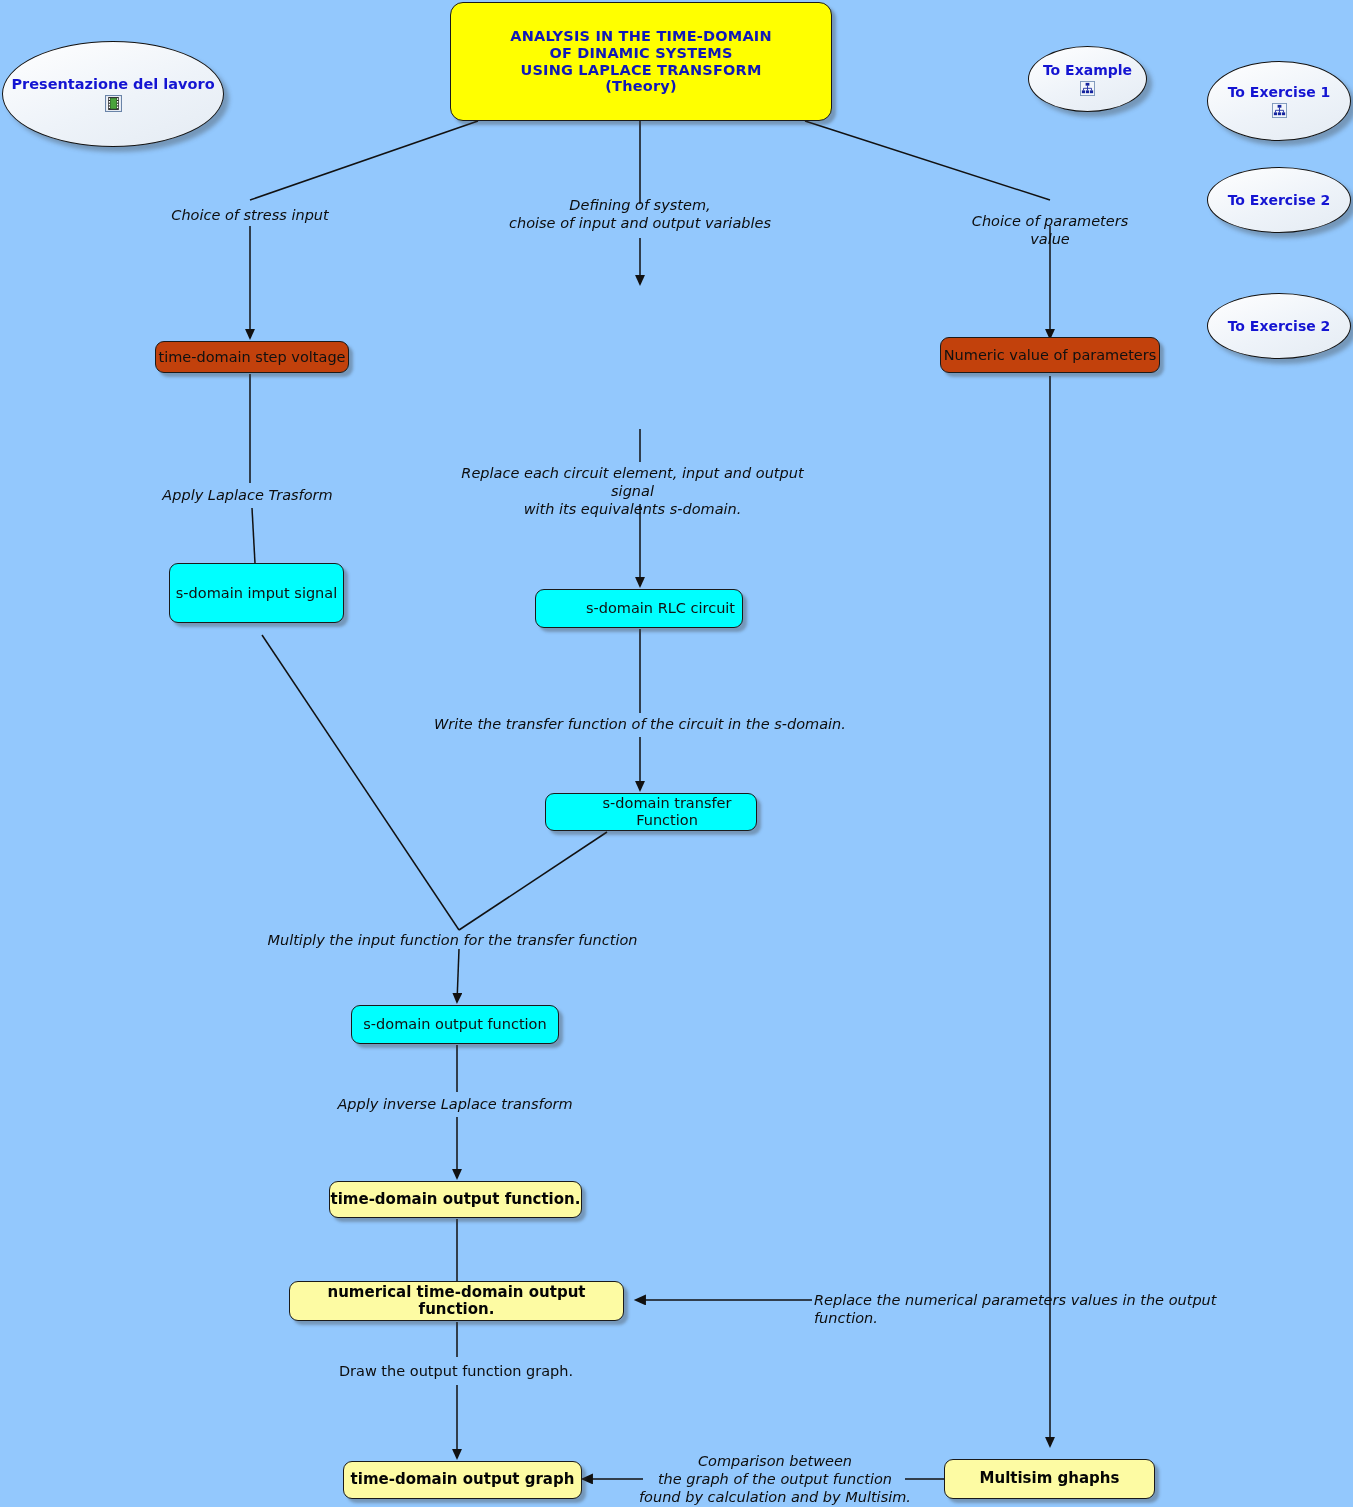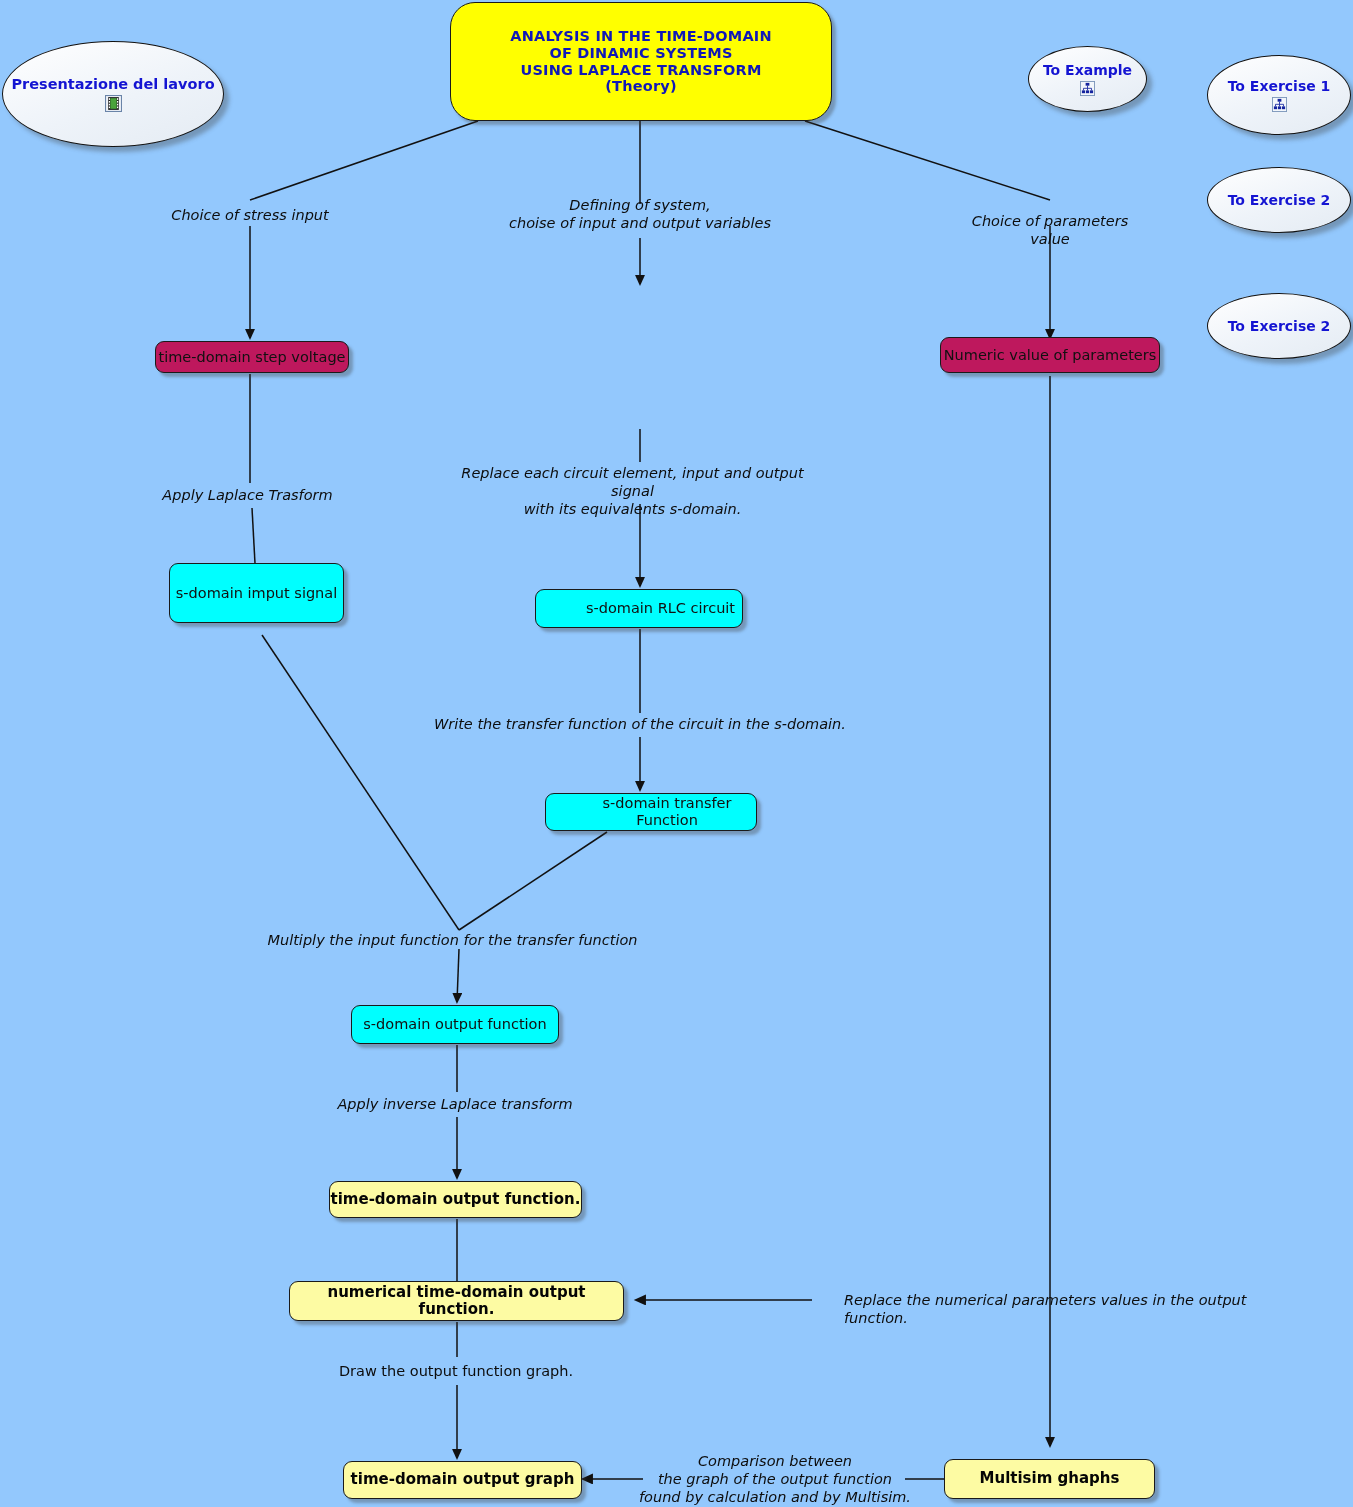--- a/index.html
+++ b/index.html
@@ -27,30 +27,30 @@
     box-sizing: border-box;
     display: flex;
     align-items: center;
     justify-content: center;
     text-align: center;
     border: 1.5px solid #1a1a1a;
     box-shadow: 4px 4px 3px rgba(60,60,60,0.35);
     line-height: 1.15;
   }
   .node.rounded { border-radius: 9px; }
-  .node.bigrounded { border-radius: 25px; }
+  .node.bigrounded { border-radius: 13px; }
   .node.yellow-title {
     background: #ffff00;
     color: #1018b8;
     font-weight: bold;
     font-size: 14.5px;
     letter-spacing: 0.2px;
   }
   .node.yellow {
-    background: #be185d;
+    background: #c2410c;
     color: #111;
     font-size: 14.5px;
   }
   .node.yellow-bold {
     background: #fdfba3;
     color: #050505;
     font-size: 15px;
     font-weight: bold;
   }
   .node.cyan {
@@ -173,21 +173,21 @@
         <rect x="0.5" y="0.5" width="15" height="15" fill="#f2f6fb" stroke="#7d97bb" stroke-width="1"></rect>
         <rect x="6" y="2" width="4" height="3" fill="#14239e"></rect>
         <rect x="2" y="10" width="3.4" height="3" fill="#14239e"></rect>
         <rect x="6.3" y="10" width="3.4" height="3" fill="#14239e"></rect>
         <rect x="10.6" y="10" width="3.4" height="3" fill="#14239e"></rect>
         <path d="M8,5 L8,7.8 M3.7,7.8 L12.3,7.8 M3.7,7.8 L3.7,10 M8,7.8 L8,10 M12.3,7.8 L12.3,10" stroke="#14239e" stroke-width="0.9" fill="none"></path>
       </svg>
     </span>
   </div>
 
-  <div class="ellipse" style="left:1207px; top:55px; width:144px; height:80px; font-size:14px;">
+  <div class="ellipse" style="left:1207px; top:61px; width:144px; height:80px; font-size:14px;">
     <span class="elabel">To Exercise 1</span>
     <span class="icon">
       <svg width="15" height="15" viewBox="0 0 16 16">
         <rect x="0.5" y="0.5" width="15" height="15" fill="#f2f6fb" stroke="#7d97bb" stroke-width="1"></rect>
         <rect x="6" y="2" width="4" height="3" fill="#14239e"></rect>
         <rect x="2" y="10" width="3.4" height="3" fill="#14239e"></rect>
         <rect x="6.3" y="10" width="3.4" height="3" fill="#14239e"></rect>
         <rect x="10.6" y="10" width="3.4" height="3" fill="#14239e"></rect>
         <path d="M8,5 L8,7.8 M3.7,7.8 L12.3,7.8 M3.7,7.8 L3.7,10 M8,7.8 L8,10 M12.3,7.8 L12.3,10" stroke="#14239e" stroke-width="0.9" fill="none"></path>
       </svg>
@@ -256,19 +256,19 @@
 with its equivalents  s-domain.</div>
 
   <div class="edge-label" style="left:420px; top:715px; width:440px;">Write the transfer function of the circuit in the s-domain.</div>
 
   <div class="edge-label" style="left:265px; top:931px; width:375px;">Multiply the input function for the transfer function</div>
 
   <div class="edge-label" style="left:337px; top:1095px; width:236px;">Apply inverse Laplace transform</div>
 
   <div class="edge-label plain" style="left:336px; top:1362px; width:240px; font-style:normal;">Draw the output function graph.</div>
 
-  <div class="edge-label" style="left:844px; top:1291px; width:470px; text-align:left;">Replace the numerical parameters values in the output function.</div>
+  <div class="edge-label" style="left:814px; top:1291px; width:470px; text-align:left;">Replace the numerical parameters values in the output function.</div>
 
   <div class="edge-label" style="left:620px; top:1452px; width:310px;">Comparison between
 the graph of the output function
 found by calculation and by Multisim.</div>
 
 </div>
 
 </body></html>

